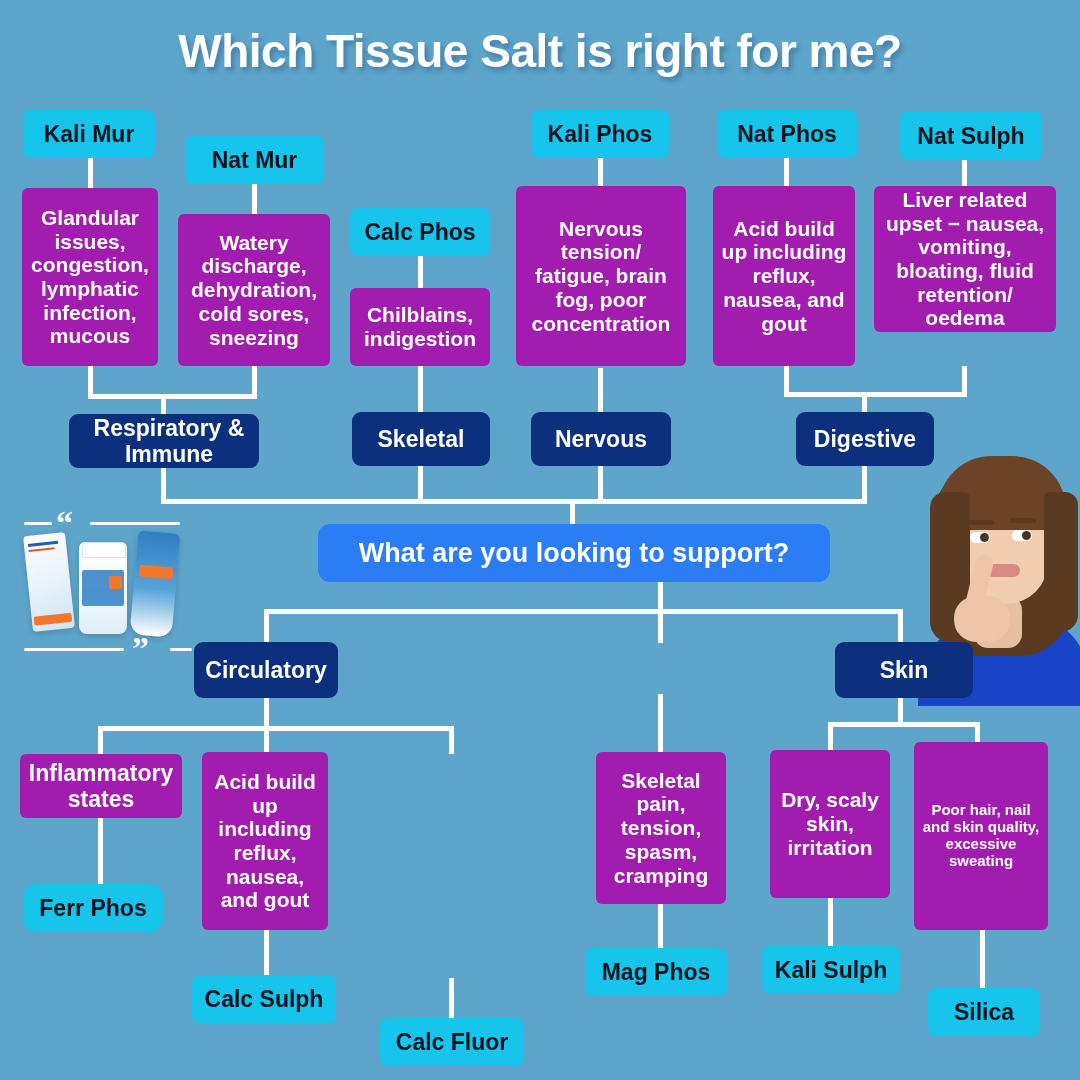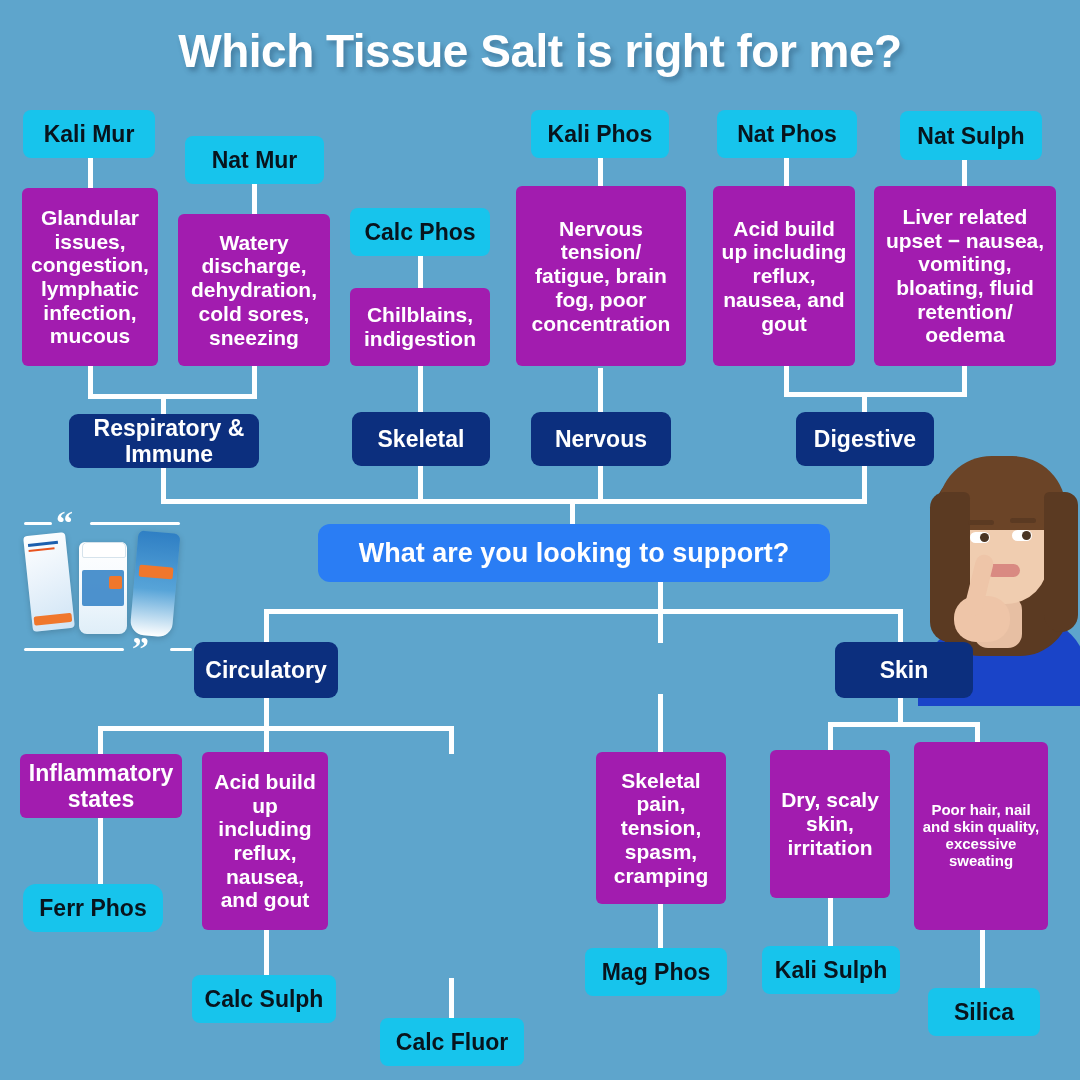--- a/index.html
+++ b/index.html
@@ -252,21 +252,21 @@
   <div class="node symptom" style="left:22px; top:188px; width:136px; height:178px; font-size:21px;">Glandular issues, congestion, lymphatic infection, mucous</div>
 
   <div class="node symptom" style="left:178px; top:214px; width:152px; height:152px; font-size:21px;">Watery discharge, dehydration, cold sores, sneezing</div>
 
   <div class="node symptom" style="left:350px; top:288px; width:140px; height:78px; font-size:21px;">Chilblains, indigestion</div>
 
   <div class="node symptom" style="left:516px; top:186px; width:170px; height:180px; font-size:21px;">Nervous tension/ fatigue, brain fog, poor concentration</div>
 
   <div class="node symptom" style="left:713px; top:186px; width:142px; height:180px; font-size:21px;">Acid build up including reflux, nausea, and gout</div>
 
-  <div class="node symptom" style="left:874px; top:186px; width:182px; height:180px; font-size:21px;">Liver related upset − nausea, vomiting, bloating, fluid retention/ oedema</div>
+  <div class="node symptom" style="left:874px; top:186px; width:182px; height:146px; font-size:21px;">Liver related upset − nausea, vomiting, bloating, fluid retention/ oedema</div>
 
   <div class="node category" style="left:69px; top:414px; width:190px; height:54px;padding-left:16px;">Respiratory &amp; Immune</div>
 
   <div class="node category" style="left:352px; top:412px; width:138px; height:54px;">Skeletal</div>
 
   <div class="node category" style="left:531px; top:412px; width:140px; height:54px;">Nervous</div>
 
   <div class="node category" style="left:796px; top:412px; width:138px; height:54px;">Digestive</div>
 
   <div class="node question" style="left:318px; top:524px; width:512px; height:58px;">What are you looking to support?</div>

